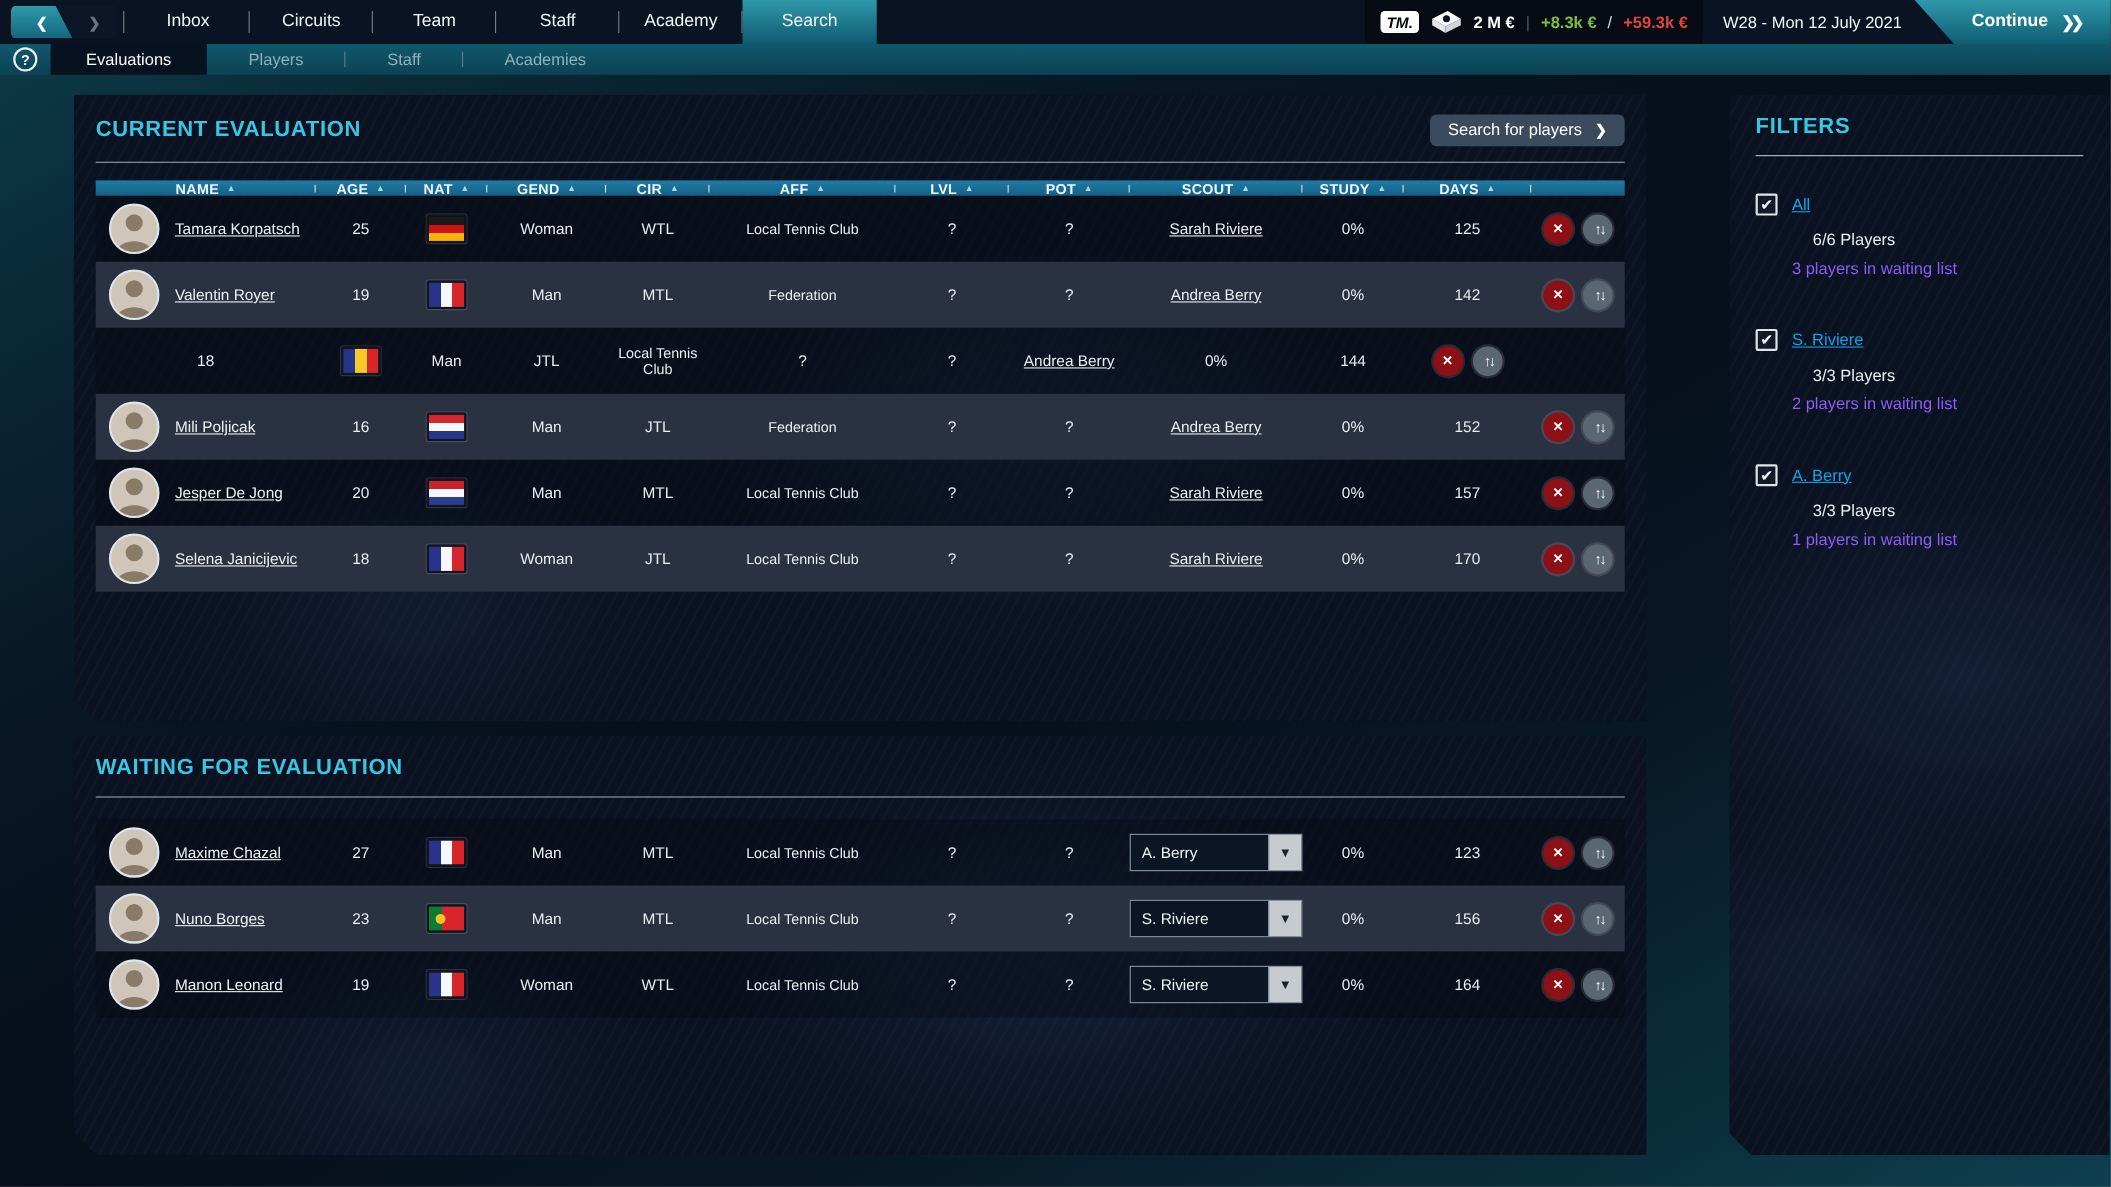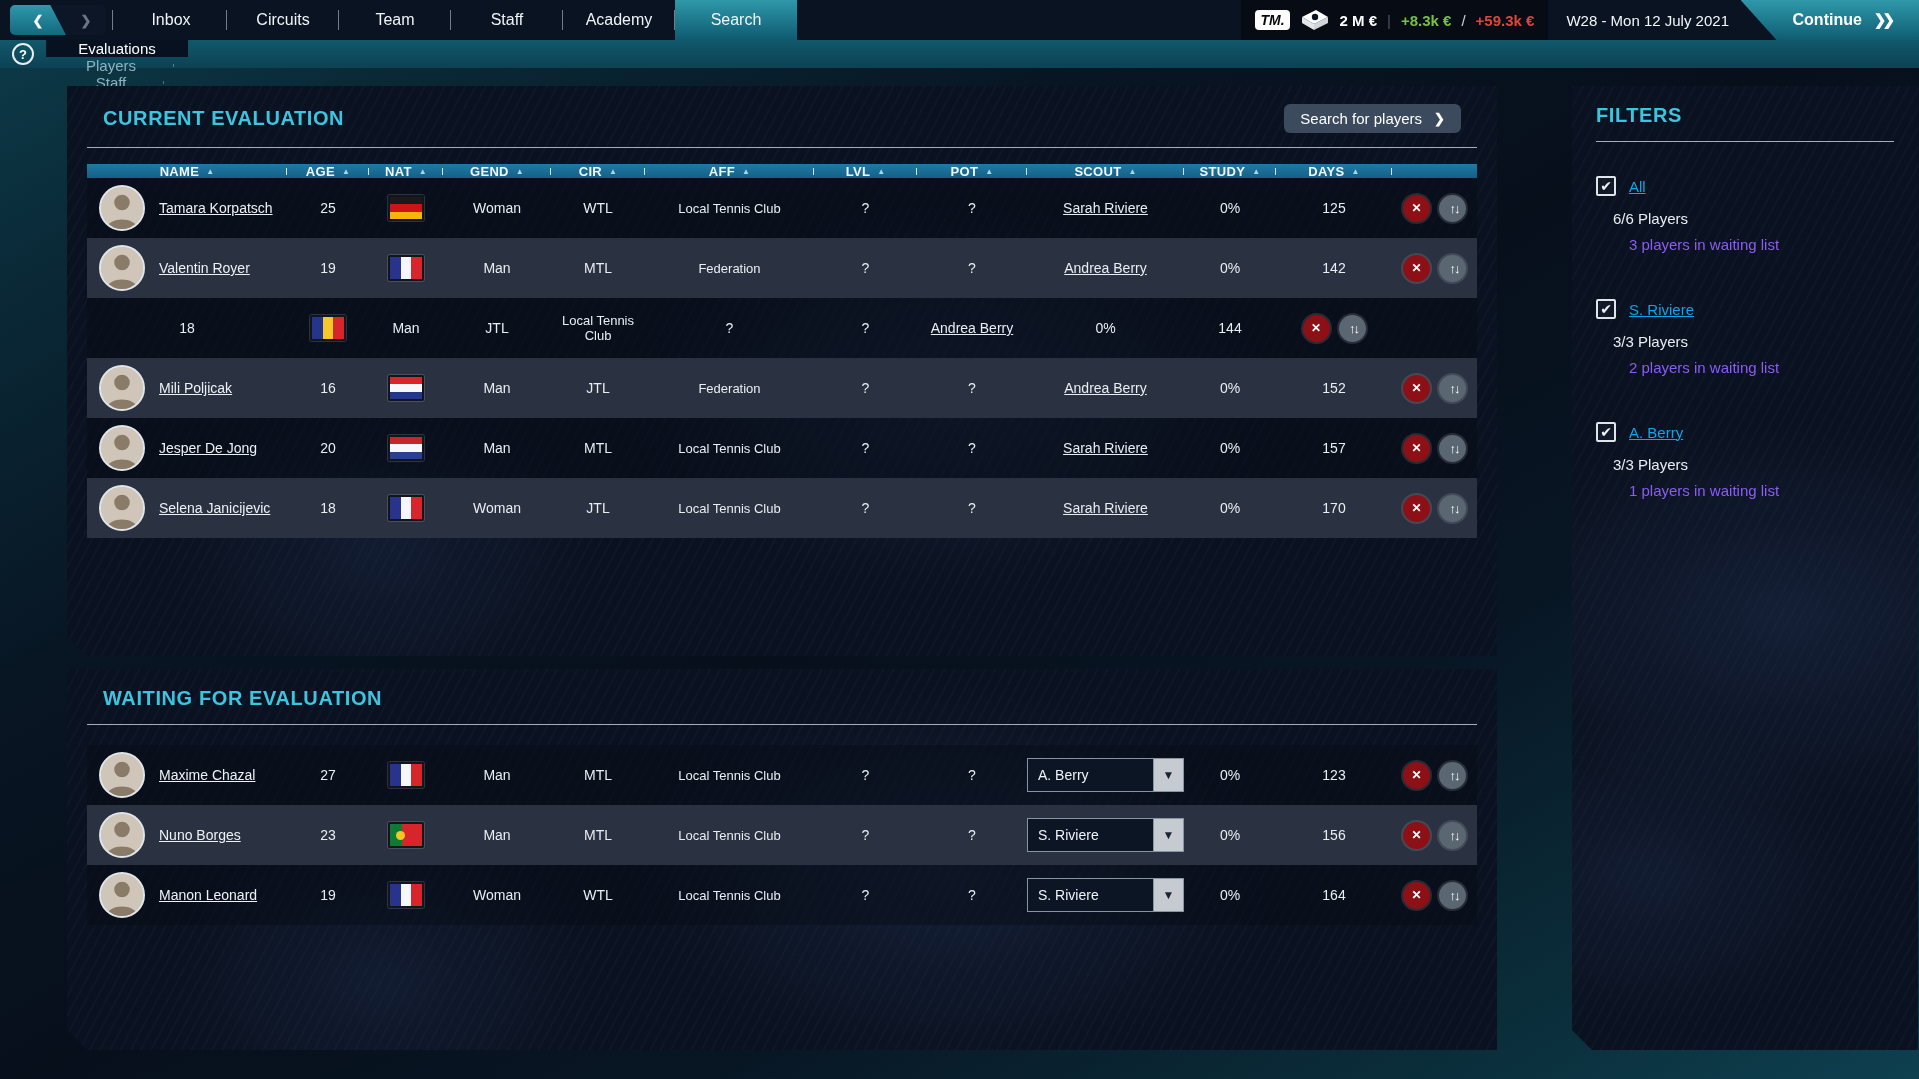--- a/index.html
+++ b/index.html
@@ -52,21 +52,21 @@
   
   .panel{position:absolute;background:var(--panel-bg);clip-path:polygon(0 0,100% 0,100% 100%,20px 100%,0 calc(100% - 20px));}
   .panel::before{content:"";position:absolute;inset:0;
     background-image:radial-gradient(ellipse 460px 280px at 62% 55%,rgba(38,56,92,.35),transparent 70%),
       radial-gradient(ellipse 320px 220px at 22% 82%,rgba(38,56,92,.28),transparent 70%),
       repeating-linear-gradient(118deg,rgba(255,255,255,.018) 0 2px,transparent 2px 9px);}
   .panel>*{position:relative;z-index:1;}
   .panel-current{left:67px;top:86px;width:1430px;height:570px;}
   .panel-waiting{left:67px;top:669px;width:1430px;height:381px;}
   .panel-filters{left:1572px;top:86px;width:346px;height:964px;}
-  .panel-head{display:flex;justify-content:space-between;align-items:center;padding:18px 36px 14px;}
+  .panel-head{display:flex;justify-content:space-between;align-items:center;padding:18px 20px 14px;}
   .panel-title{color:var(--accent);font-size:20px;font-weight:bold;letter-spacing:.6px;}
   .hr{margin:0 20px;border-top:1px solid rgba(214,228,236,.75);}
   .search-btn{background:var(--button-bg);border:none;border-radius:6px;padding:6px 16px;display:flex;align-items:center;gap:12px;
     color:#fff;font-size:15px;font-family:inherit;cursor:pointer;}
   .search-btn .chev{font-weight:bold;font-size:13px;}
   
   .grid{display:grid;grid-template-columns:200px 82px 74px 108px 94px 169px 103px 110px 157px 92px 116px 1fr;}
   .thead{margin:16px 20px 0;height:14px;background:linear-gradient(180deg,var(--header-top),var(--header-bottom));align-items:stretch;}
   .hcell{position:relative;display:flex;align-items:center;justify-content:center;gap:7px;
     font-size:13px;font-weight:bold;color:#f2f7fa;letter-spacing:.3px;cursor:pointer;}
@@ -100,21 +100,21 @@
   .filters-body{padding:0 24px;}
   .panel-filters .panel-head{padding:18px 24px 14px;}
   .panel-filters .hr{margin:0 24px;}
   .filter-group{margin-top:46px;}
   .filter-group:first-child{margin-top:34px;}
   .f-head{display:flex;align-items:center;gap:13px;}
   .checkbox{width:20px;height:20px;border:2px solid #dfe5ea;border-radius:2px;display:flex;align-items:center;justify-content:center;
     color:#eef5f9;font-size:14px;cursor:pointer;background:rgba(255,255,255,.03);flex:none;}
   .filter-group:not(.checked) .check{visibility:hidden;}
   .f-label{font-size:15px;color:#0ea5e9;text-decoration:underline;cursor:pointer;}
-  .f-line1{margin:14px 0 0 17px;font-size:15px;color:#e9eef3;}
+  .f-line1{margin:14px 0 0 52px;font-size:15px;color:#e9eef3;}
   .f-line2{margin:9px 0 0 33px;font-size:15px;color:#8b5cf6;}
 </style>
 </head>
 <body>
 
 <div class="topbar">
   <div class="nav-arrows">
     <div class="nav-back">
         <span>❮</span>
       </div>
@@ -167,21 +167,21 @@
   <div class="continue-btn">
     <span>Continue</span>
     <span class="cont-chevs">❯❯</span>
   </div>
 </div>
 
 <div class="subnav">
   <div class="help-icon">
       <span>?</span>
     </div>
-  <div style="display:flex;align-items:center;height:100%;flex-direction:column;">
+  <div style="display:flex;align-items:flex-start;height:100%;">
   <div class="subtab active">
         <span>Evaluations</span>
       </div>
 
   <div class="subtab alt">
         <span>Players</span>
       </div>
 
   <div class="subtab">
         <span>Staff</span>

